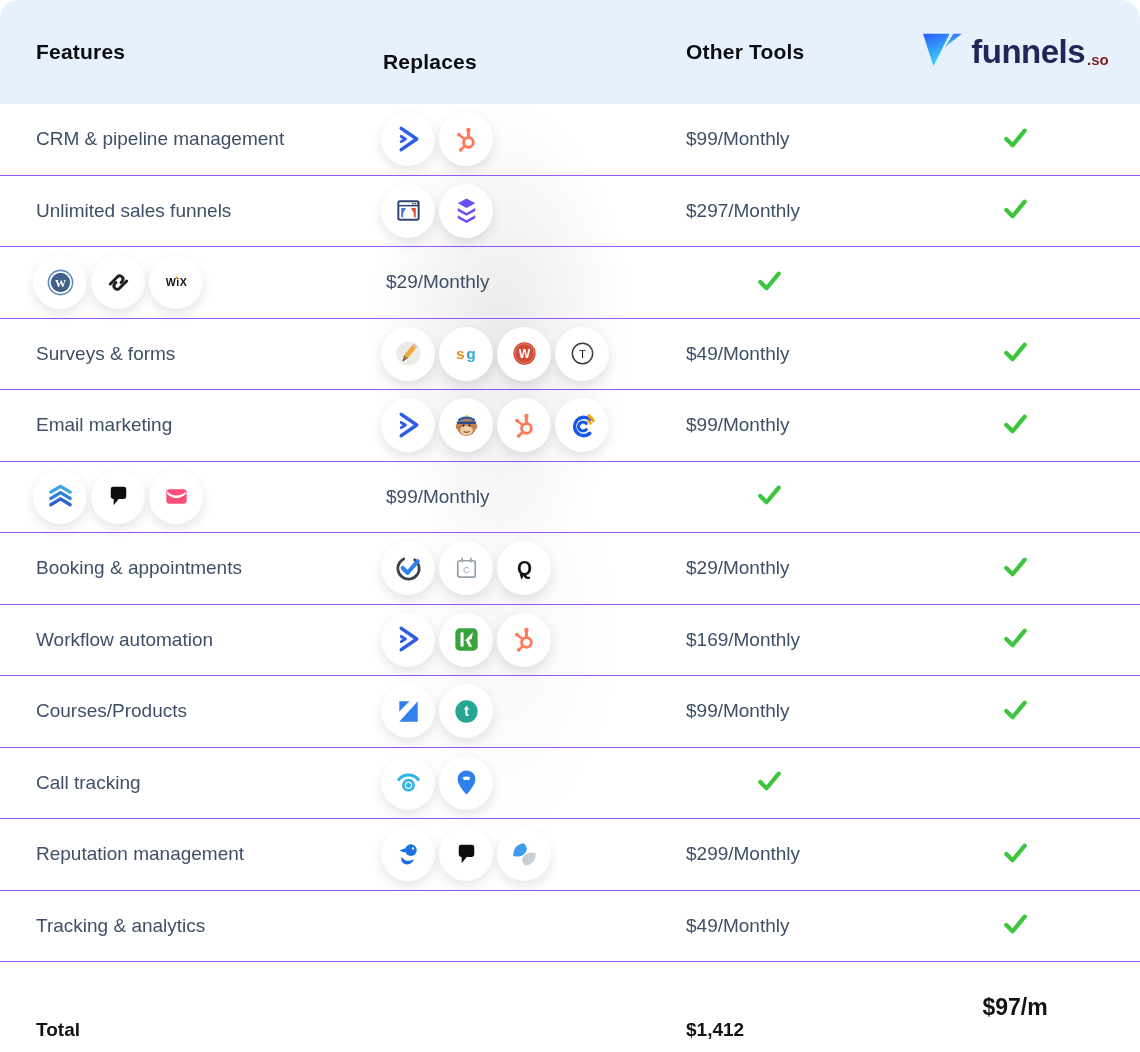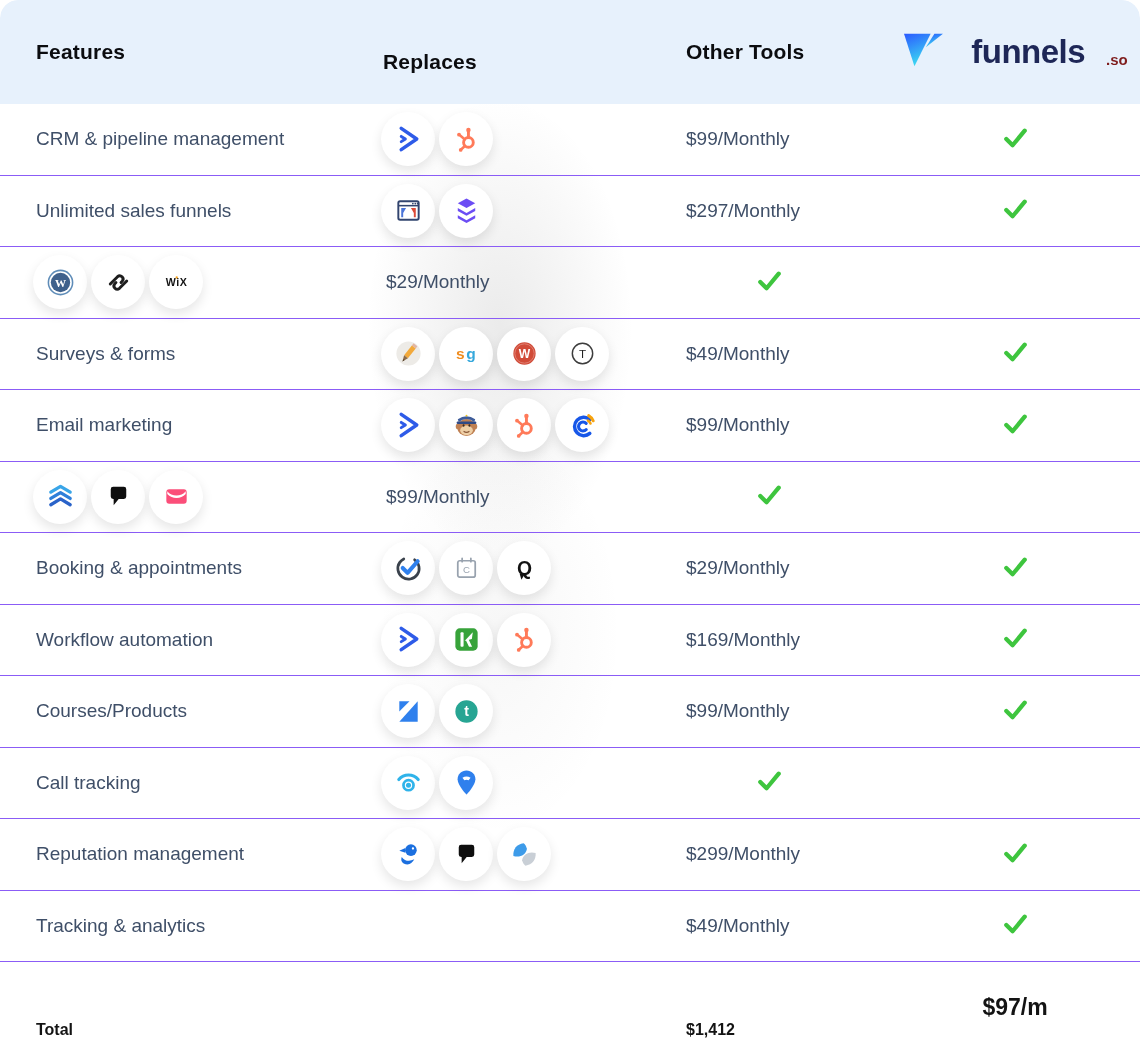--- a/index.html
+++ b/index.html
@@ -4,39 +4,39 @@
 <style>
   html,body{margin:0;padding:0;background:#fff;}
   .table{position:relative;width:1140px;height:1052px;background:#fff;border-radius:18px;overflow:hidden;
          font-family:"Liberation Sans",sans-serif;}
   .grid{display:grid;grid-template-columns:348px 300px 242px 250px;align-items:center;}
   .thead{height:104px;background:#E7F1FC;border-radius:18px 18px 0 0;position:relative;z-index:2;}
   .th{font-size:21px;font-weight:700;color:#0B0C0F;letter-spacing:.2px;}
   .th-features{padding-left:36px;}
   .th-replaces{padding-left:35px;margin-top:20px;}
   .th-tools{padding-left:38px;}
-  .brand{display:flex;align-items:center;justify-content:center;gap:27px;}
+  .brand{display:flex;align-items:center;justify-content:center;gap:8px;}
   .brand-name{font-size:33px;font-weight:800;color:#1E2757;letter-spacing:-.5px;}
   .brand-suffix{font-size:15px;font-weight:700;color:#7f1d1d;align-self:flex-end;margin-bottom:5px;margin-left:-6px;}
   .glow{position:absolute;left:332px;top:104px;width:336px;height:800px;z-index:0;pointer-events:none;
         background:
           radial-gradient(55% 40% at 50% 28%, rgba(70,70,70,.11), rgba(70,70,70,0) 72%),
           radial-gradient(48% 34% at 50% 66%, rgba(90,90,90,.05), rgba(90,90,90,0) 75%);}
   #rows{position:relative;z-index:1;}
   .row{height:71.5px;border-bottom:1px solid #8b5cf6;box-sizing:border-box;}
   .c-feature{padding-left:36px;font-size:19px;color:#3F4F68;}
   .c-tools{padding-left:33px;display:flex;gap:4px;}
   .tool-circle{width:54px;height:54px;border-radius:50%;background:#fff;flex:0 0 auto;
                box-shadow:0 5px 12px rgba(0,0,0,.10);display:flex;align-items:center;justify-content:center;}
   .tool-circle svg{width:31px;height:31px;display:block;}
   .c-price{padding-left:38px;font-size:19px;color:#3F4F68;}
   .c-check{display:flex;justify-content:center;}
   .c-check svg{width:31px;height:31px;}
   .total{height:90px;position:relative;z-index:1;}
-  .total .c-feature,.total .c-price{font-weight:700;font-size:16px;color:#131313;margin-top:46px;}
+  .total .c-feature,.total .c-price{font-weight:700;font-size:19px;color:#131313;margin-top:46px;}
   .total .c-m{display:flex;justify-content:center;font-weight:700;font-size:23px;color:#131313;}
 </style>
 </head>
 <body>
 
 <div class="table">
 
   <div class="thead grid">
     <div class="th th-features">Features</div>
     <div class="th th-replaces">Replaces</div>

